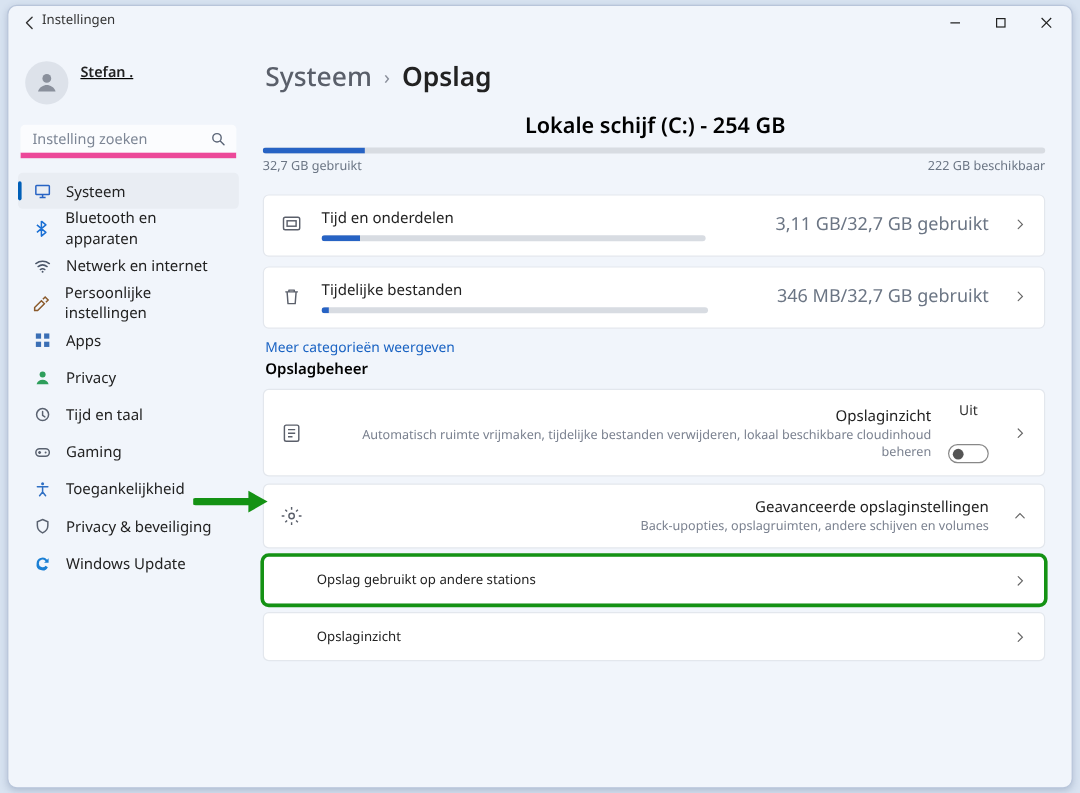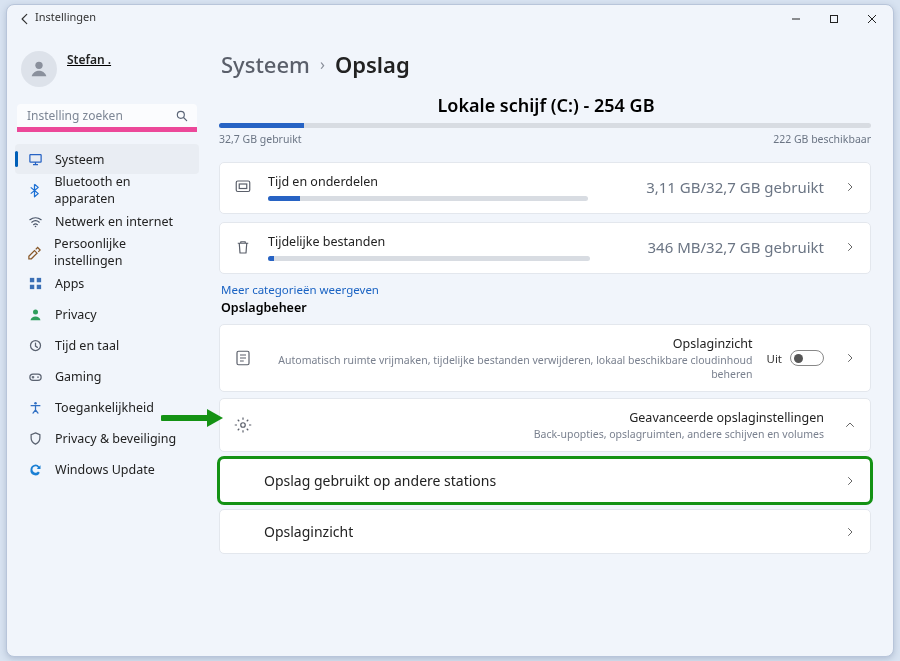--- a/index.html
+++ b/index.html
@@ -82,29 +82,29 @@
   .link-row{font-size:11.5px;color:var(--link);margin:4px 0 2px 2px;cursor:default;}
   .section-head{font-size:12.5px;font-weight:600;margin:0 0 8px 2px;}
   .setting-row{
     background:var(--panel);border:1px solid var(--border);border-radius:5px;
     padding:10px 14px;display:flex;align-items:center;gap:14px;margin-bottom:6px;text-align:right;
   }
   .setting-row .lead-ico{width:20px;color:#5a5f6a;}
   .setting-row .main{flex:1;}
   .setting-row .title{font-size:12.5px;color:#222;}
   .setting-row .sub{font-size:10.5px;color:#7a818f;margin-top:1px;}
-  .toggle{display:flex;align-items:center;gap:8px;}
+  .toggle{display:flex;align-items:center;gap:20px;flex-direction:column;}
   .toggle-label{font-size:11.5px;color:#333;}
   .toggle-sw{width:34px;height:16px;border-radius:9px;background:#fff;border:1px solid #888;position:relative;}
   .toggle-sw::after{content:"";position:absolute;left:3px;top:2.5px;width:9px;height:9px;border-radius:50%;background:#555;}
   .sub-list{display:flex;flex-direction:column;gap:6px;}
   .sub-item{
     background:var(--panel);border:1px solid var(--border);border-radius:5px;
     padding:12px 14px 12px 44px;display:flex;align-items:center;
-    font-size:14px;color:#222;
+    font-size:11px;color:#222;
   }
   .sub-item .spacer{flex:1;}
   .highlight{outline:3px solid var(--green);outline-offset:-1px;}
   .arrow-annot{
     position:absolute;left:154px;top:402px;color:var(--green);
     pointer-events:none;
   }
   svg{display:block;}
 </style>
 </head>

